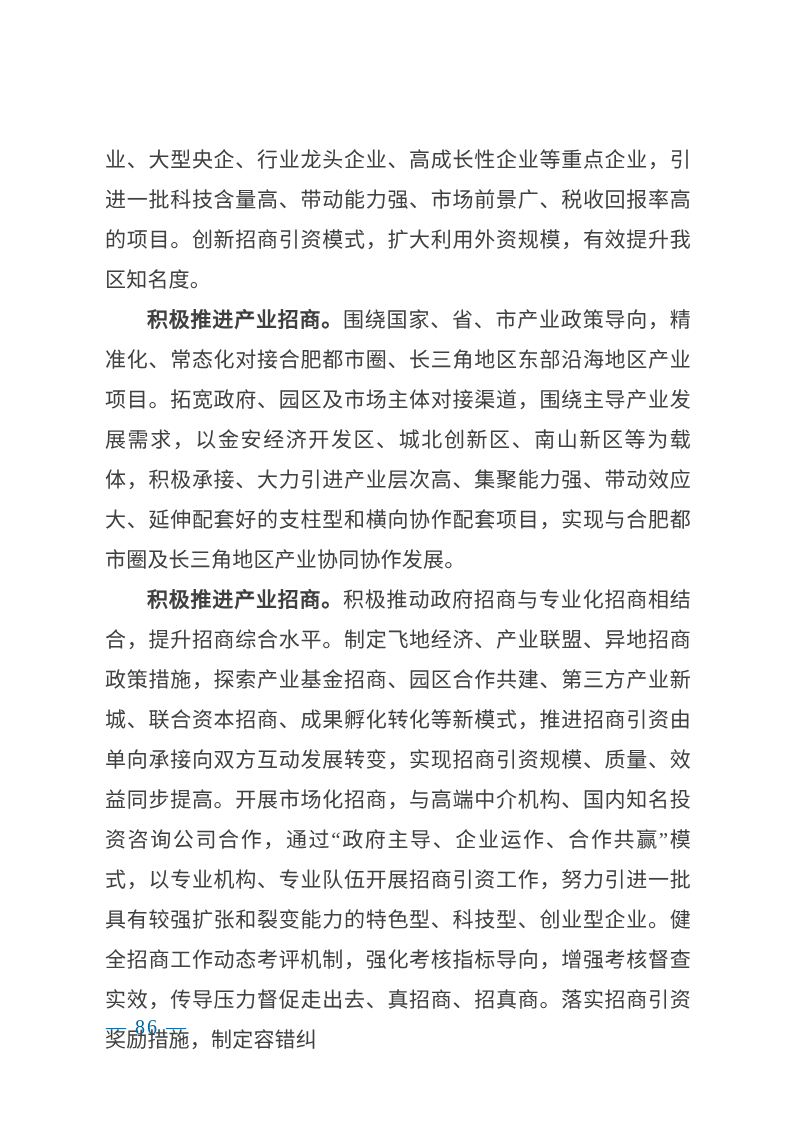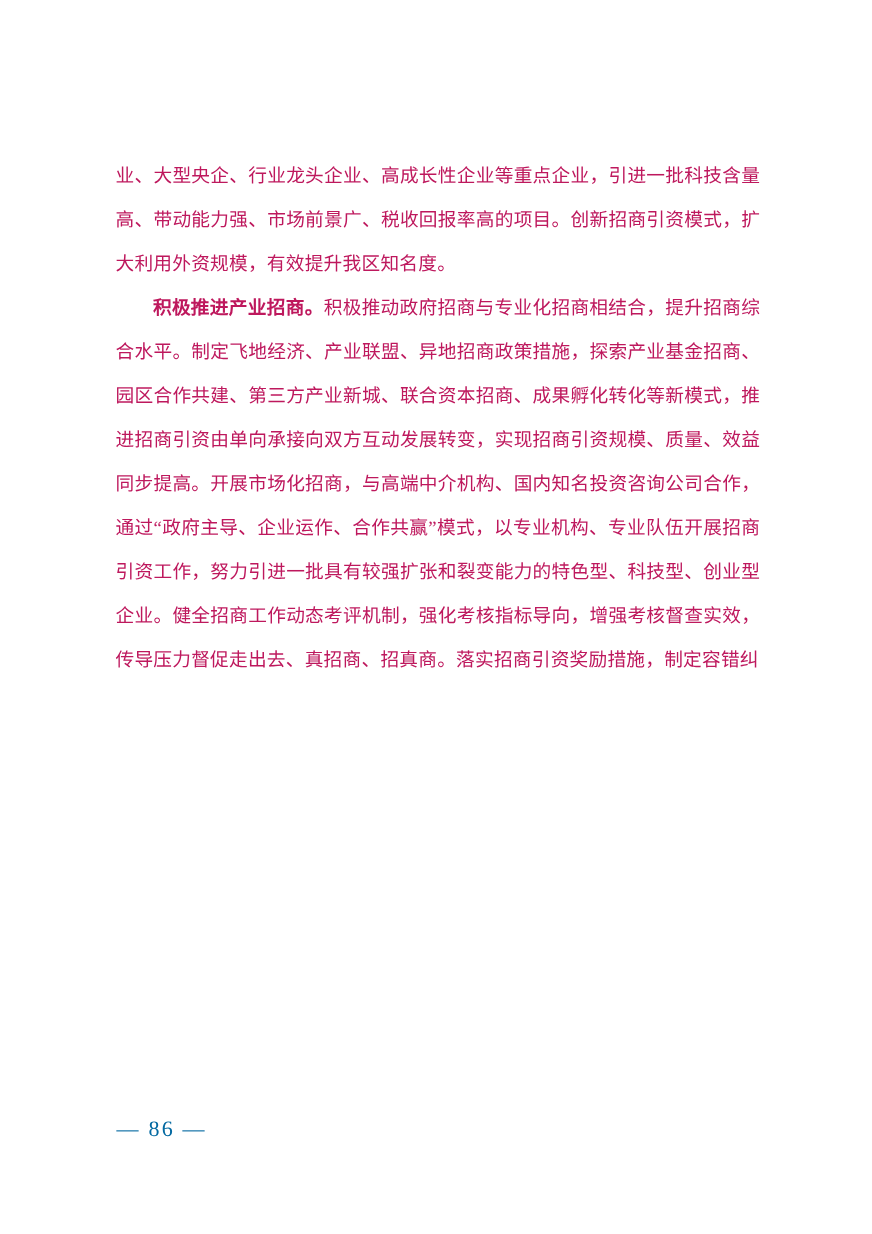--- a/index.html
+++ b/index.html
@@ -17,23 +17,23 @@
   }
   .content {
     position: absolute;
     left: 105px;
     top: 140px;
     width: 586px;
   }
   p.para {
     margin: 0;
     padding: 0;
-    font-size: 17px;
+    font-size: 21px;
     line-height: 40px;
-    color: #be185d;
+    color: #404040;
     text-align: justify;
     letter-spacing: 0.2px;
   }
   p.para.indent {
     text-indent: 2em;
   }
   .lead {
     font-weight: bold;
   }
   .page-number {
@@ -48,19 +48,20 @@
   }
 </style>
 </head>
 <body>
 
 <div class="page">
   <div class="content">
 
     <p class="para"><span>业、大型央企、行业龙头企业、高成长性企业等重点企业，引进一批科技含量高、带动能力强、市场前景广、税收回报率高的项目。创新招商引资模式，扩大利用外资规模，有效提升我区知名度。</span></p>
 
+    <p class="para indent"><span class="lead">积极推进产业招商。</span><span>围绕国家、省、市产业政策导向，精准化、常态化对接合肥都市圈、长三角地区东部沿海地区产业项目。拓宽政府、园区及市场主体对接渠道，围绕主导产业发展需求，以金安经济开发区、城北创新区、南山新区等为载体，积极承接、大力引进产业层次高、集聚能力强、带动效应大、延伸配套好的支柱型和横向协作配套项目，实现与合肥都市圈及长三角地区产业协同协作发展。</span></p>
 
     <p class="para indent"><span class="lead">积极推进产业招商。</span><span>积极推动政府招商与专业化招商相结合，提升招商综合水平。制定飞地经济、产业联盟、异地招商政策措施，探索产业基金招商、园区合作共建、第三方产业新城、联合资本招商、成果孵化转化等新模式，推进招商引资由单向承接向双方互动发展转变，实现招商引资规模、质量、效益同步提高。开展市场化招商，与高端中介机构、国内知名投资咨询公司合作，通过“政府主导、企业运作、合作共赢”模式，以专业机构、专业队伍开展招商引资工作，努力引进一批具有较强扩张和裂变能力的特色型、科技型、创业型企业。健全招商工作动态考评机制，强化考核指标导向，增强考核督查实效，传导压力督促走出去、真招商、招真商。落实招商引资奖励措施，制定容错纠</span></p>
 
   </div>
 
   <div class="page-number">— 86 —</div>
 </div>
 
 </body></html>

